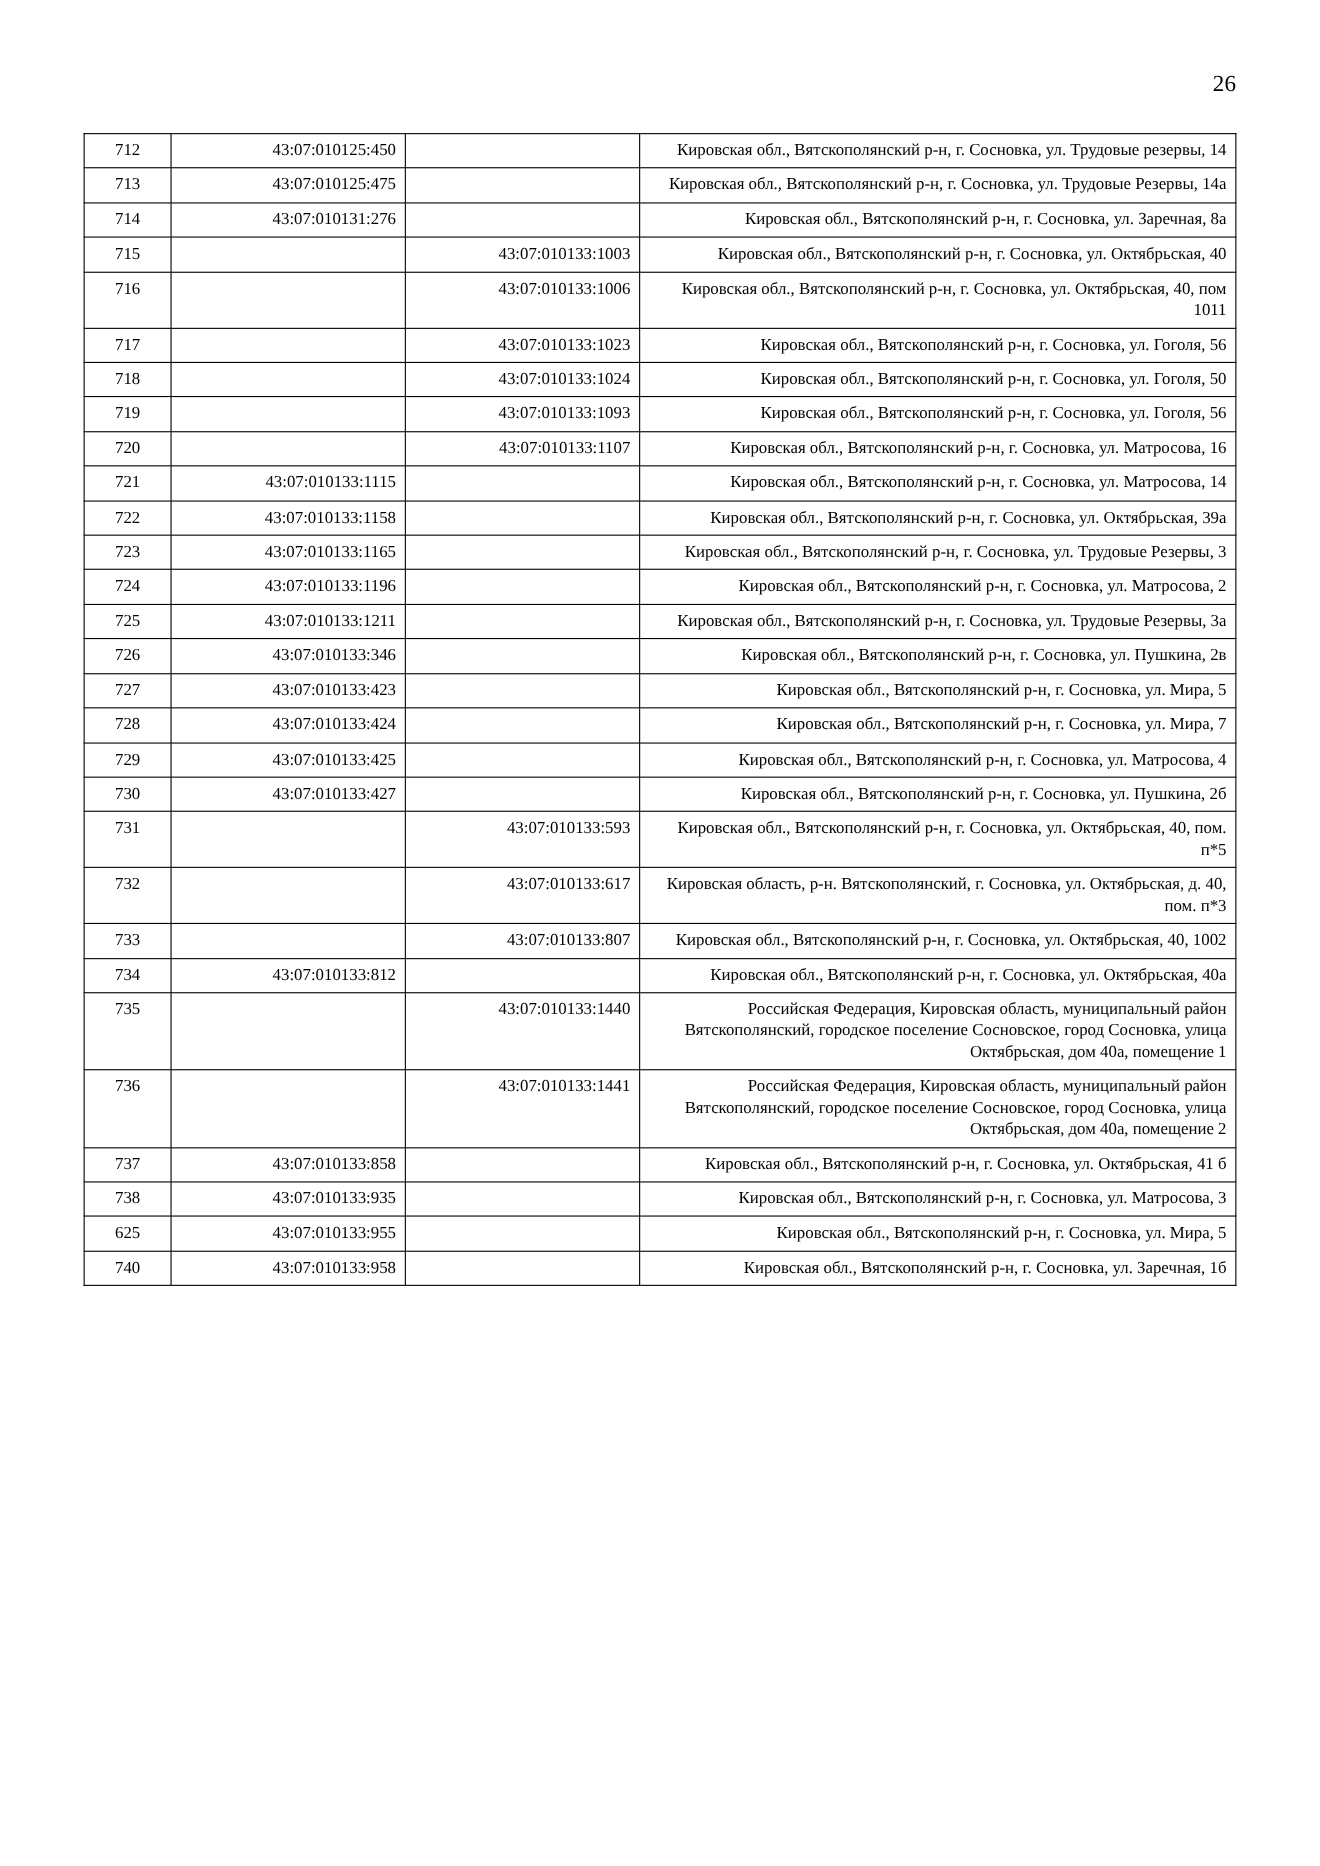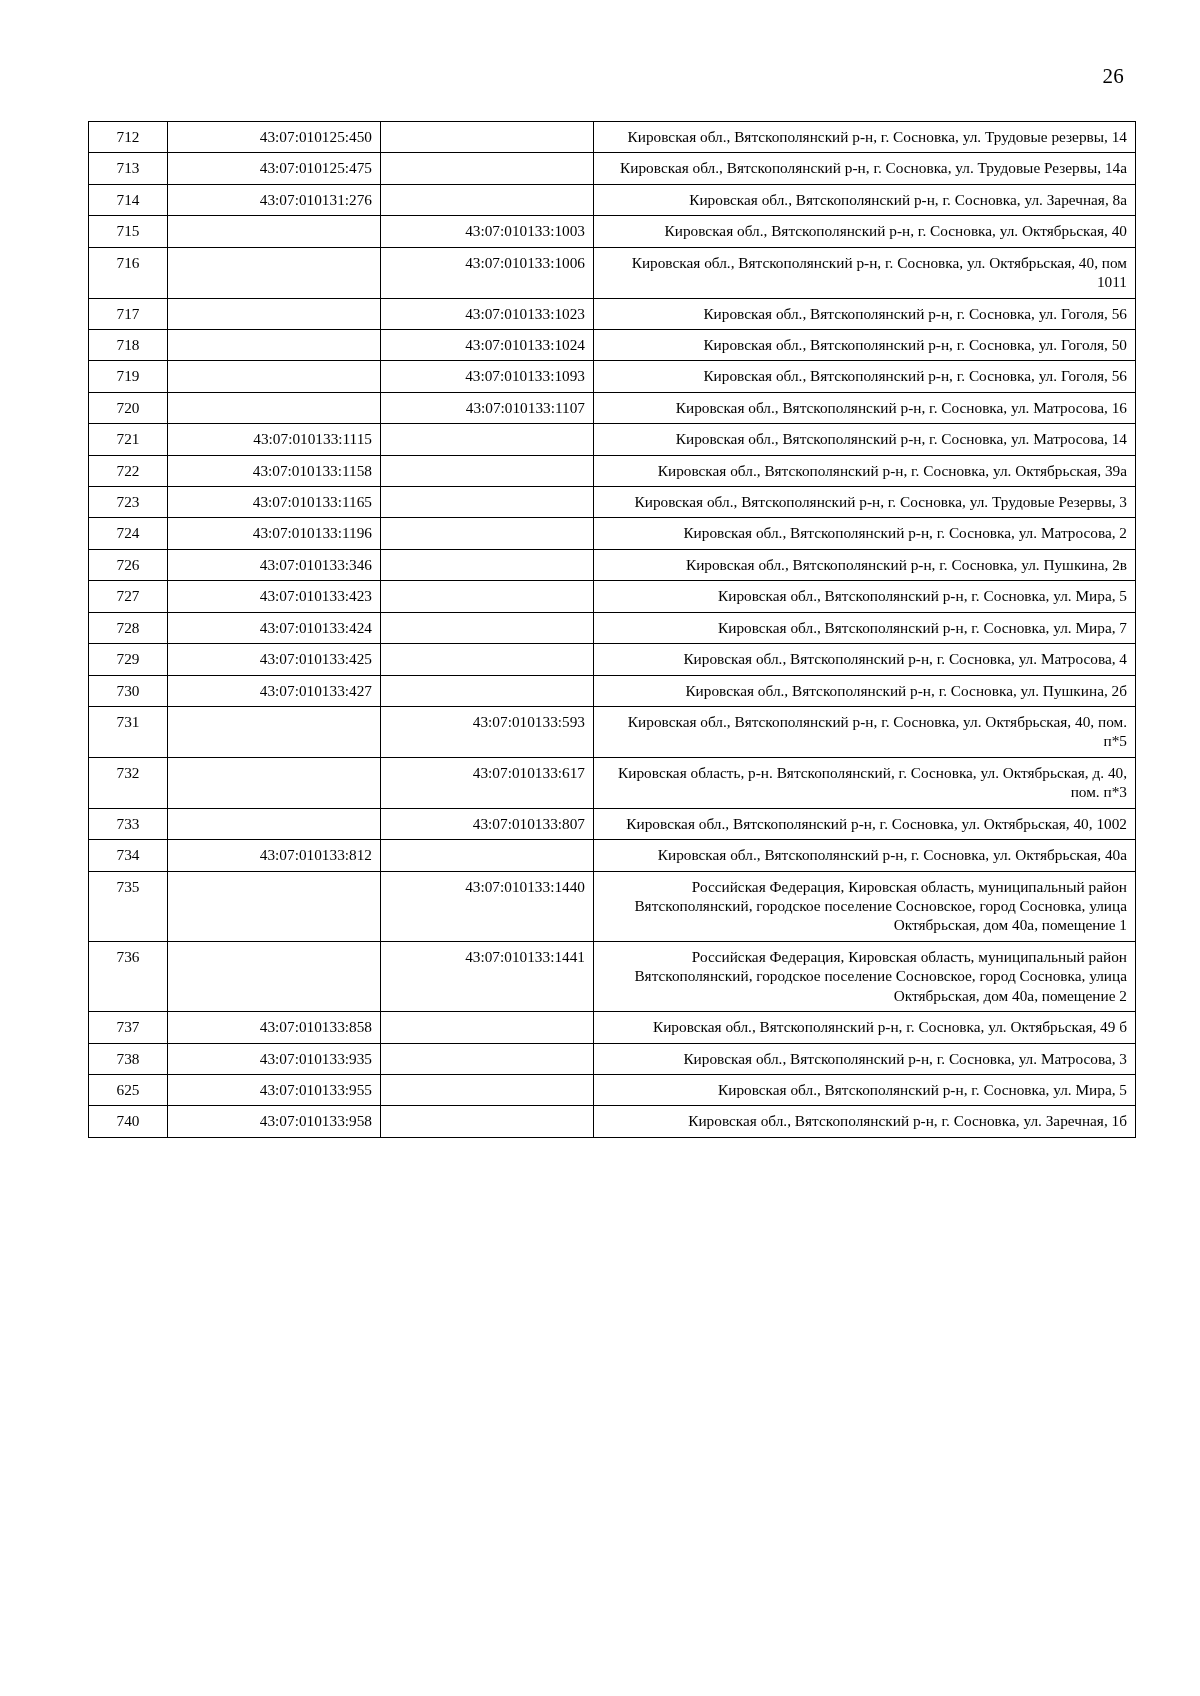--- a/index.html
+++ b/index.html
@@ -25,21 +25,21 @@
     text-align: right;
     font-size: 21px;
     line-height: 1;
     margin: 14px 0 34px 0;
     letter-spacing: 0.2px;
   }
   table.reg-table {
     width: 1048px;
     border-collapse: collapse;
     table-layout: fixed;
-    margin: 12px;
+    margin: 0;
     padding-left: 40px;
   }
   table.reg-table td {
     border: 1.3px solid #000;
     vertical-align: top;
     padding: 5px 8px 6px 8px;
     font-size: 15.3px;
     line-height: 1.27;
   }
   td.c-num {
@@ -185,20 +185,28 @@
         </tr>
         <tr>
           <td class="c-num">724</td>
           <td class="c-cad1">43:07:010133:1196</td>
           <td class="c-cad2"></td>
           <td class="c-addr mid">
             <span class="addr-text">Кировская обл., Вятскополянский р-н, г. Сосновка, ул. Матросова, 2</span>
           </td>
         </tr>
         <tr>
+          <td class="c-num">725</td>
+          <td class="c-cad1">43:07:010133:1211</td>
+          <td class="c-cad2"></td>
+          <td class="c-addr">
+            <span class="addr-text">Кировская обл., Вятскополянский р-н, г. Сосновка, ул. Трудовые Резервы, 3а</span>
+          </td>
+        </tr>
+        <tr>
           <td class="c-num">726</td>
           <td class="c-cad1">43:07:010133:346</td>
           <td class="c-cad2"></td>
           <td class="c-addr mid">
             <span class="addr-text">Кировская обл., Вятскополянский р-н, г. Сосновка, ул. Пушкина, 2в</span>
           </td>
         </tr>
         <tr>
           <td class="c-num">727</td>
           <td class="c-cad1">43:07:010133:423</td>
@@ -277,21 +285,21 @@
           <td class="c-cad2">43:07:010133:1441</td>
           <td class="c-addr">
             <span class="addr-text">Российская Федерация, Кировская область, муниципальный район Вятскополянский, городское поселение Сосновское, город Сосновка, улица Октябрьская, дом 40а, помещение 2</span>
           </td>
         </tr>
         <tr>
           <td class="c-num">737</td>
           <td class="c-cad1">43:07:010133:858</td>
           <td class="c-cad2"></td>
           <td class="c-addr">
-            <span class="addr-text">Кировская обл., Вятскополянский р-н, г. Сосновка, ул. Октябрьская, 49 б</span>
+            <span class="addr-text">Кировская обл., Вятскополянский р-н, г. Сосновка, ул. Октябрьская, 41 б</span>
           </td>
         </tr>
         <tr>
           <td class="c-num">738</td>
           <td class="c-cad1">43:07:010133:935</td>
           <td class="c-cad2"></td>
           <td class="c-addr mid">
             <span class="addr-text">Кировская обл., Вятскополянский р-н, г. Сосновка, ул. Матросова, 3</span>
           </td>
         </tr>

